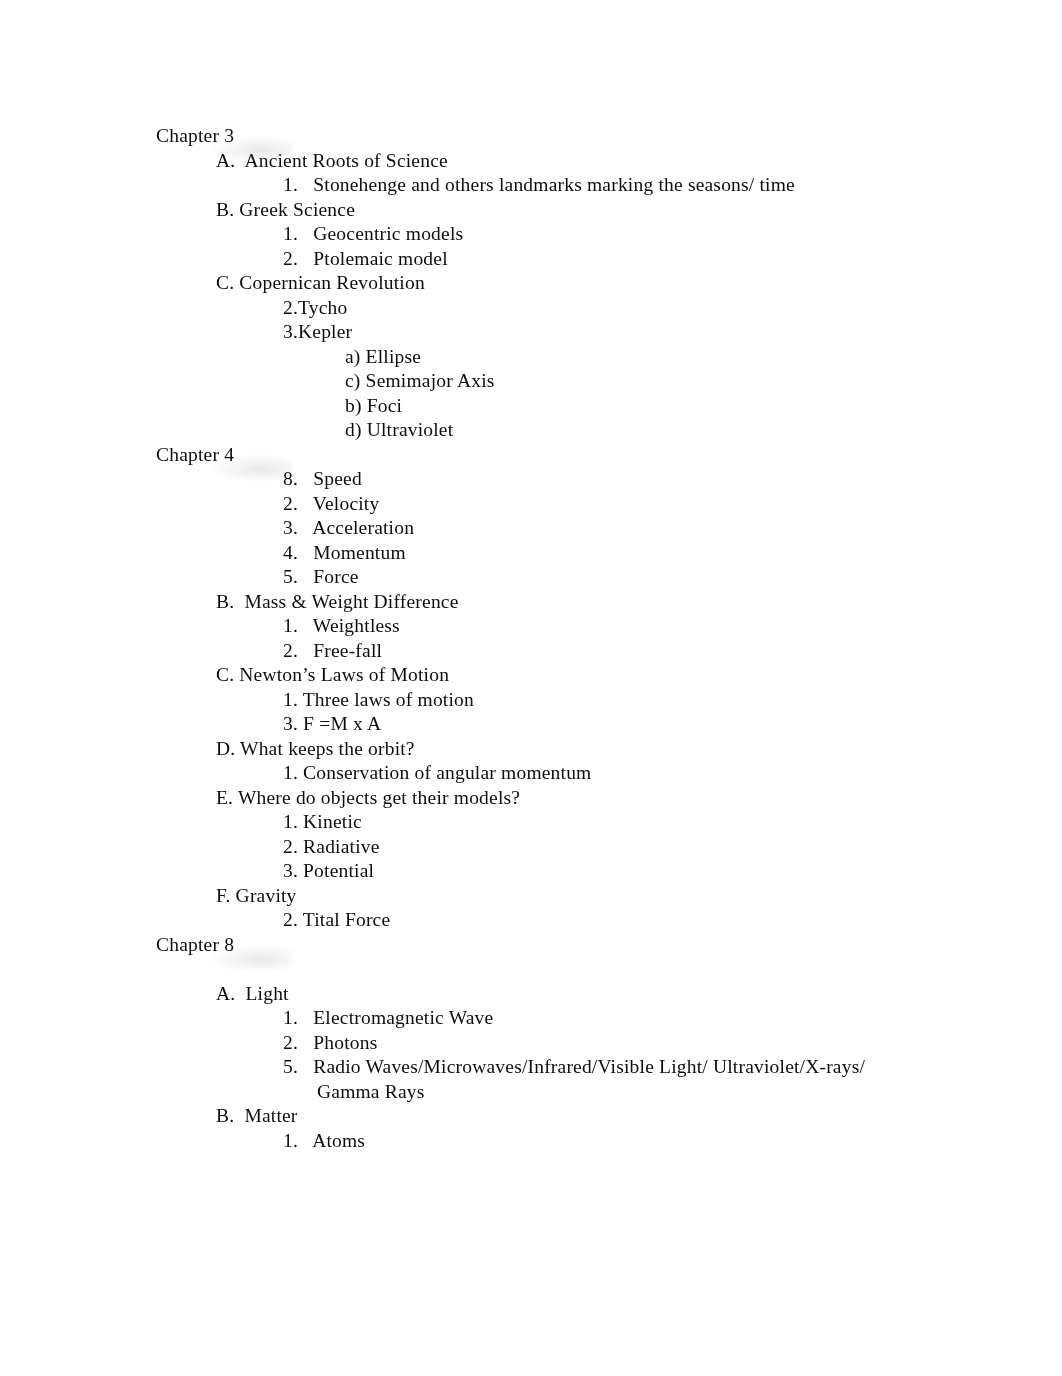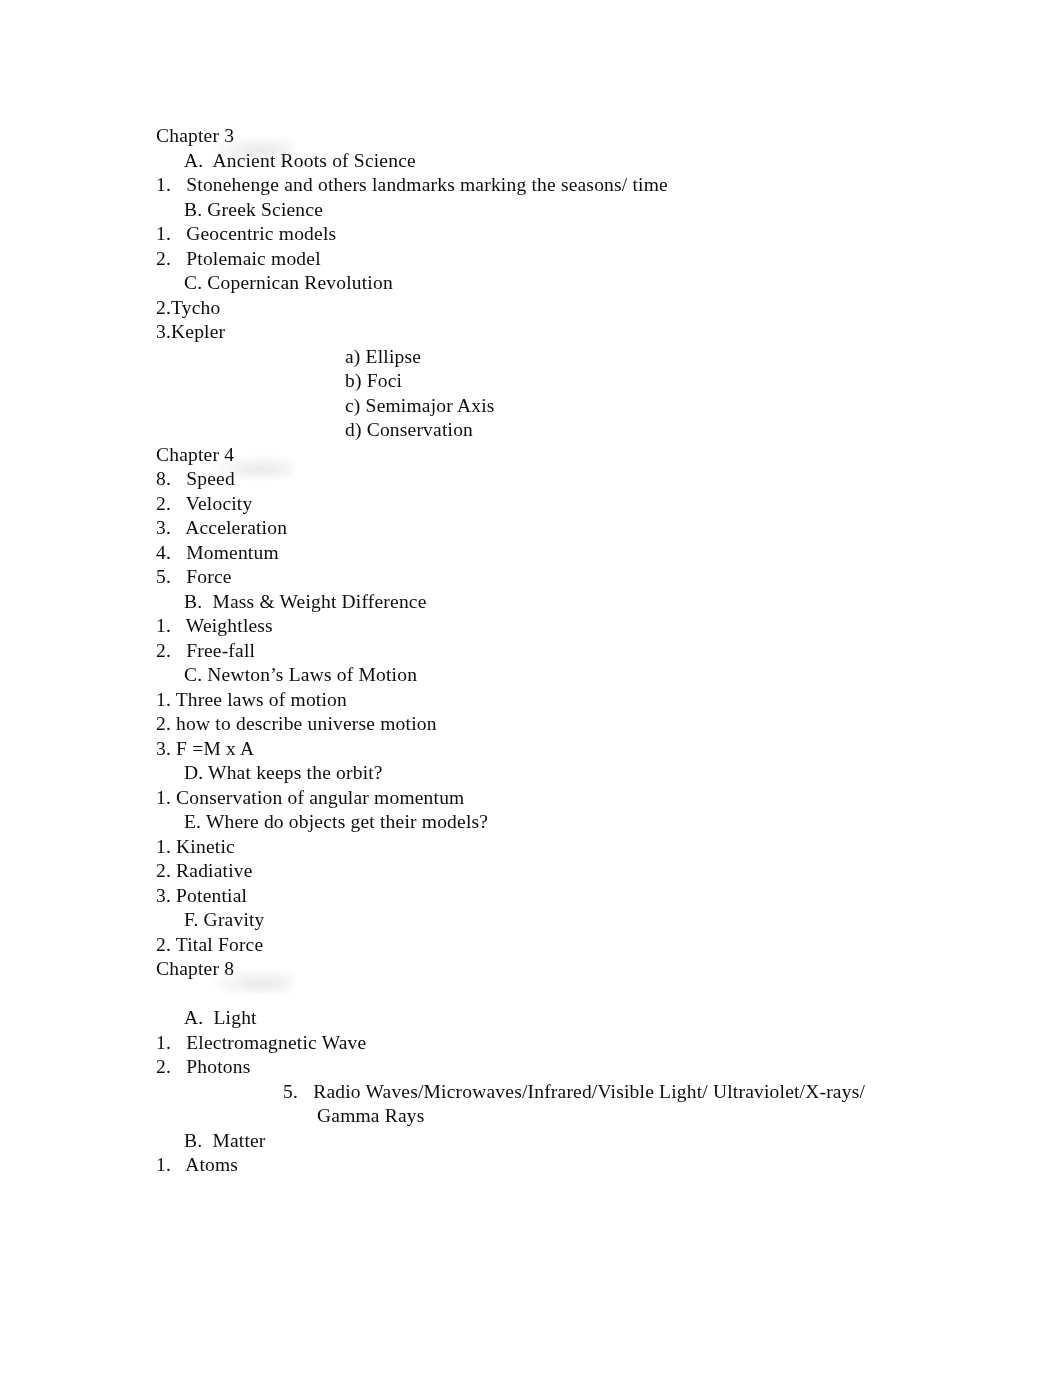--- a/index.html
+++ b/index.html
@@ -55,24 +55,25 @@
     pointer-events: none;
     background:
       radial-gradient(ellipse 70px 20px at 78% 72%,
         rgba(140,140,140,0.20) 0%,
         rgba(170,170,170,0.10) 45%,
         rgba(255,255,255,0) 78%);
     filter: blur(2px);
   }
   
   .lvl-letter {
-    margin-left: 28px;
+    margin-left: 60px;
   }
   
   .lvl-number {
+    margin-left: 127px;
   }
   
   .lvl-alpha {
     margin-left: 189px;
   }
   
   .wrap-number {
     margin-left: 127px;
     padding-left: 34px;
     text-indent: -34px;
@@ -91,35 +92,34 @@
       <div class="line lvl-chapter"><span class="chap-smudge"></span><span class="chap-text">Chapter 3</span></div>
       <div class="line lvl-letter">A.  Ancient Roots of Science</div>
       <div class="line lvl-number">1.   Stonehenge and others landmarks marking the seasons/ time</div>
       <div class="line lvl-letter">B. Greek Science</div>
       <div class="line lvl-number">1.   Geocentric models</div>
       <div class="line lvl-number">2.   Ptolemaic model</div>
       <div class="line lvl-letter">C. Copernican Revolution</div>
       <div class="line lvl-number">2.Tycho</div>
       <div class="line lvl-number">3.Kepler</div>
       <div class="line lvl-alpha">a) Ellipse</div>
+      <div class="line lvl-alpha">c) Semimajor Axis</div>
       <div class="line lvl-alpha">b) Foci</div>
-      <div class="line lvl-alpha">c) Semimajor Axis</div>
-      <div class="line lvl-alpha">d) Conservation</div>
+      <div class="line lvl-alpha">d) Ultraviolet</div>
       <div class="line lvl-chapter"><span class="chap-smudge"></span><span class="chap-text">Chapter 4</span></div>
       <div class="line lvl-number">8.   Speed</div>
       <div class="line lvl-number">2.   Velocity</div>
       <div class="line lvl-number">3.   Acceleration</div>
       <div class="line lvl-number">4.   Momentum</div>
       <div class="line lvl-number">5.   Force</div>
       <div class="line lvl-letter">B.  Mass &amp; Weight Difference</div>
       <div class="line lvl-number">1.   Weightless</div>
       <div class="line lvl-number">2.   Free-fall</div>
       <div class="line lvl-letter">C. Newton’s Laws of Motion</div>
       <div class="line lvl-number">1. Three laws of motion</div>
-      <div class="line lvl-number">2. how to describe universe motion</div>
       <div class="line lvl-number">3. F =M x A</div>
       <div class="line lvl-letter">D. What keeps the orbit?</div>
       <div class="line lvl-number">1. Conservation of angular momentum</div>
       <div class="line lvl-letter">E. Where do objects get their models?</div>
       <div class="line lvl-number">1. Kinetic</div>
       <div class="line lvl-number">2. Radiative</div>
       <div class="line lvl-number">3. Potential</div>
       <div class="line lvl-letter">F. Gravity</div>
       <div class="line lvl-number">2. Tital Force</div>
       <div class="line lvl-chapter"><span class="chap-smudge"></span><span class="chap-text">Chapter 8</span></div>

